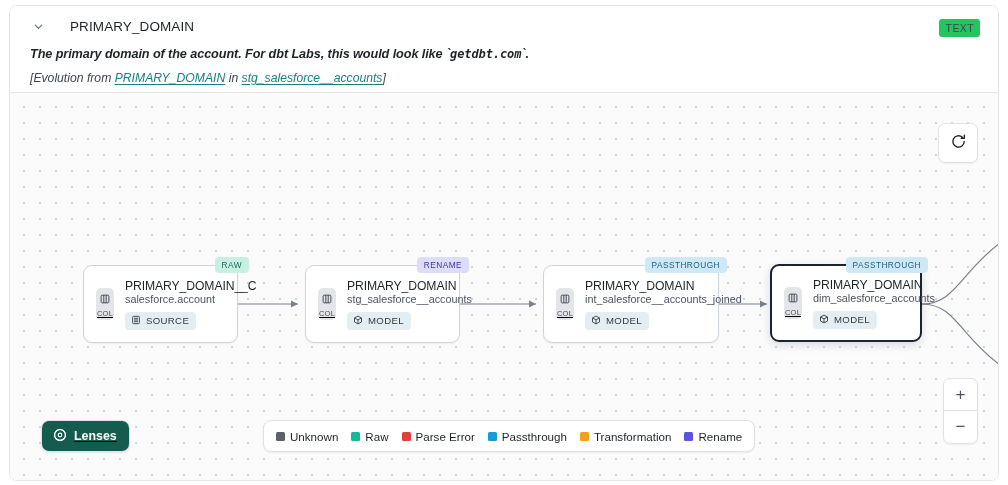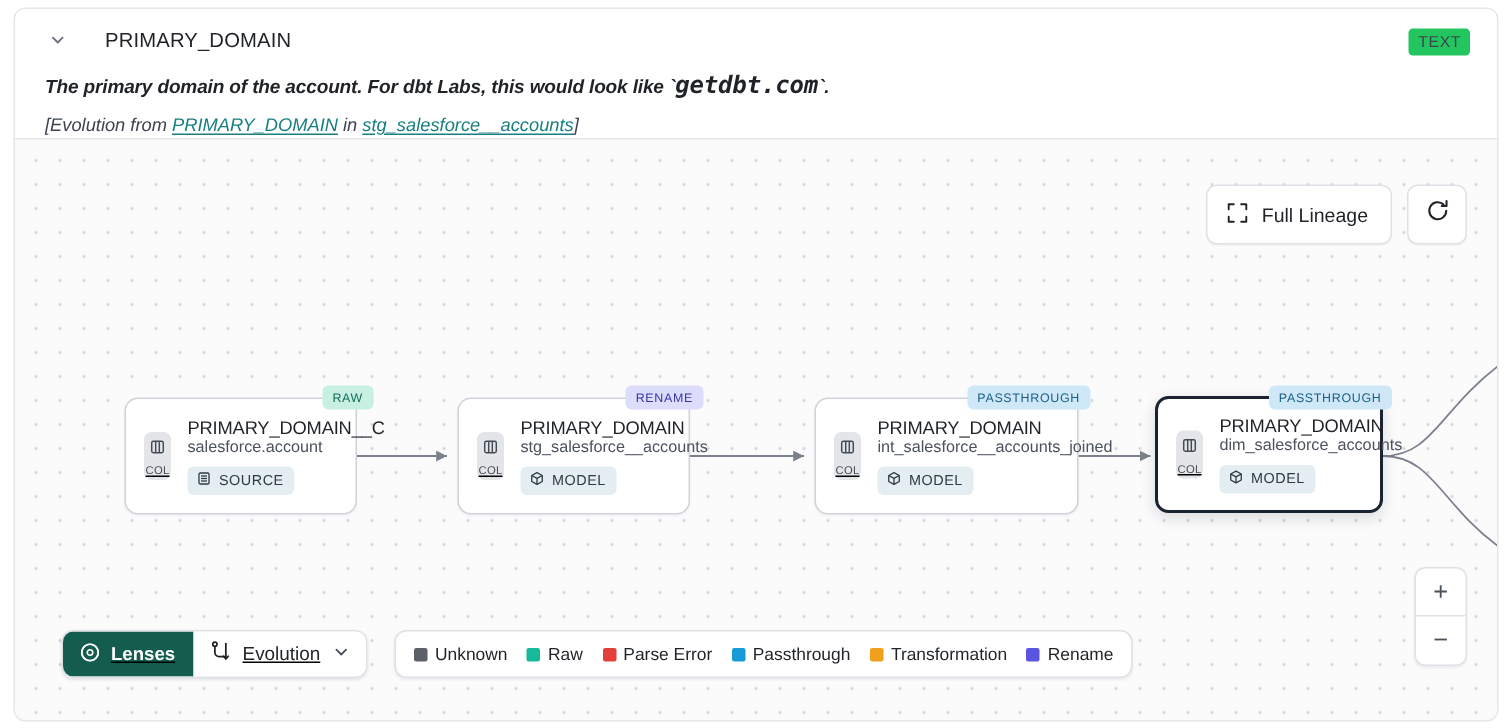--- a/index.html
+++ b/index.html
@@ -57,21 +57,21 @@
     font-size: 12.7px;
     font-style: italic;
     font-weight: 600;
     color: #1f2328;
     letter-spacing: -.1px;
   }
   .desc code {
     font-family: "DejaVu Sans Mono", monospace;
     font-style: italic;
     font-weight: 700;
-    font-size: 16px;
+    font-size: 12px;
   }
   .inherit {
     margin-top: 10px;
     font-size: 12.2px;
     font-style: italic;
     color: #3d4450;
   }
   .inherit a {
     color: #177f7f;
     text-decoration: underline;
@@ -286,31 +286,20 @@
         </marker>
       </defs>
       <line x1="228" y1="211" x2="288" y2="211" stroke="#7b818c" stroke-width="1.2" marker-end="url(#arw)"></line>
       <line x1="449" y1="211" x2="526" y2="211" stroke="#7b818c" stroke-width="1.2" marker-end="url(#arw)"></line>
       <line x1="709" y1="211" x2="757" y2="211" stroke="#7b818c" stroke-width="1.2" marker-end="url(#arw)"></line>
       <path d="M912 211 C 945 211, 950 180, 990 150" stroke="#7b818c" stroke-width="1.2" fill="none"></path>
       <path d="M912 211 C 945 211, 950 243, 990 272" stroke="#7b818c" stroke-width="1.2" fill="none"></path>
     </svg>
 
     <div class="top-controls">
-      <div class="btn-full">
-        <span>
-          <svg width="14" height="14" viewBox="0 0 16 16" fill="none" stroke="#1f2328" stroke-width="1.45" stroke-linecap="round" stroke-linejoin="round">
-            <path d="M1.3 5.2V1.3H5.2"></path>
-              <path d="M10.8 1.3h3.9v3.9"></path>
-            <path d="M14.7 10.8v3.9h-3.9"></path>
-              <path d="M5.2 14.7H1.3v-3.9"></path>
-          </svg>
-        </span>
-        <span>Full Lineage</span>
-      </div>
       <div class="btn-refresh">
         <span>
           <svg width="17" height="17" viewBox="0 0 18 18" fill="none" stroke="#1f2328" stroke-width="1.45" stroke-linecap="round" stroke-linejoin="round">
             <path d="M15 9a6 6 0 1 1-1.9-4.4"></path>
             <path d="M15.2 2.2v3.4h-3.4"></path>
           </svg>
         </span>
       </div>
     </div>
 
@@ -430,36 +419,20 @@
           <svg width="14" height="14" viewBox="0 0 16 16" fill="none" stroke="#ffffff" stroke-width="1.25">
             <circle cx="8" cy="8" r="6.3"></circle>
             <path d="M8 1.7 A6.3 6.3 0 0 1 13.4 11"></path>
             <path d="M13.4 11 A6.3 6.3 0 0 1 2.6 11"></path>
             <path d="M2.6 11 A6.3 6.3 0 0 1 8 1.7"></path>
             <circle cx="8" cy="8" r="2.1"></circle>
           </svg>
         </span>
         <span>Lenses</span>
       </div>
-      <div class="evolution">
-        <span>
-          <svg width="14" height="15" viewBox="0 0 14 16" fill="none" stroke="#1f2328" stroke-width="1.25" stroke-linecap="round" stroke-linejoin="round">
-            <circle cx="3" cy="2.6" r="1.5"></circle>
-            <path d="M3 4.2v4.2a3 3 0 0 0 3 3h4.7"></path>
-            <path d="M10.8 2.2v10.6"></path>
-              <path d="M9.1 11.2l1.7 1.8 1.7-1.8"></path>
-          </svg>
-        </span>
-        <span>Evolution</span>
-        <span>
-          <svg width="11" height="11" viewBox="0 0 12 12" fill="none" stroke="#4b525e" stroke-width="1.35" stroke-linecap="round" stroke-linejoin="round">
-              <path d="M2.5 4.5 L6 8 L9.5 4.5"></path>
-            </svg>
-        </span>
-      </div>
     </div>
 
     <div class="legend">
       <div class="legend-item">
         <span class="legend-swatch" style="background:#5c6169"></span>
         <span class="legend-label">Unknown</span>
       </div>
       <div class="legend-item">
         <span class="legend-swatch" style="background:#18b89b"></span>
         <span class="legend-label">Raw</span>

